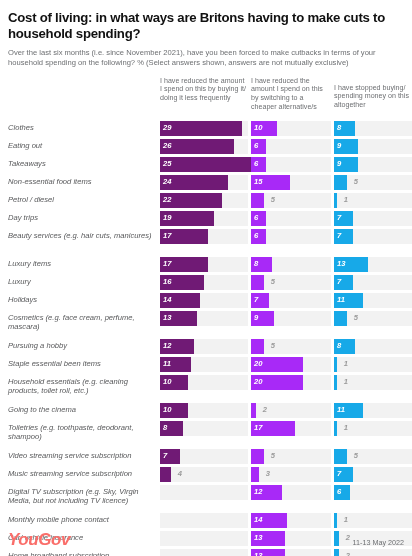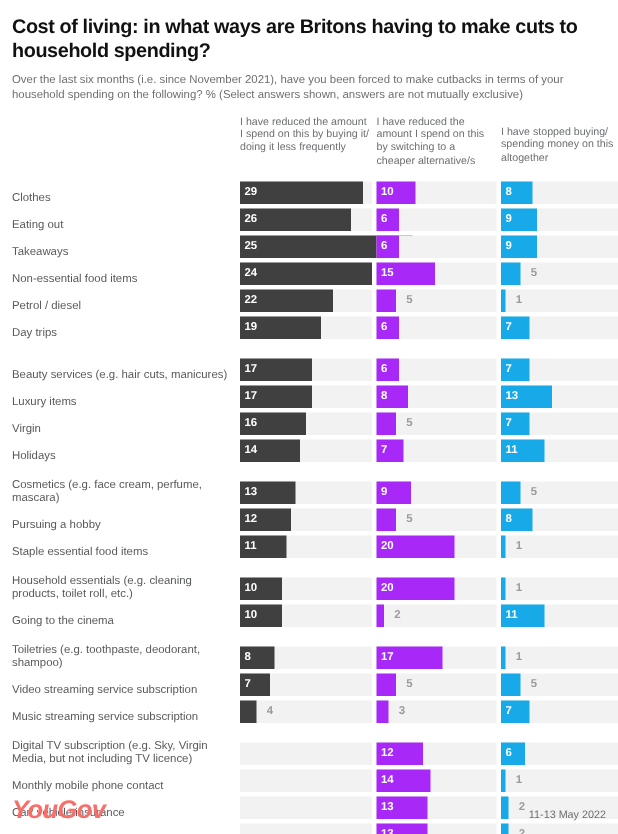--- a/index.html
+++ b/index.html
@@ -28,23 +28,24 @@
     position:absolute;top:2px;
     font-size:7.1px;line-height:8.6px;color:#6d6f72;
   }
   .colhead.c1{left:152px;width:86px;}
   .colhead.c2{left:243px;width:80px;}
   .colhead.c3{left:326px;width:82px;top:9px;}
 
   .rows{position:relative;}
   .row{
     position:relative;
-    display:flex;align-items:flex-end;
+    display:flex;align-items:flex-start;
     margin-bottom:2px;
     min-height:16px;
+    font-style:italic;
   }
   .row.tall{min-height:26px;}
 
   .rowlabel{
     width:150px;flex:0 0 150px;
     font-size:7.6px;line-height:9.6px;
     color:#58595b;
     padding-top:2px;
     box-sizing:border-box;
     padding-right:4px;
@@ -63,21 +64,21 @@
     position:absolute;top:0;height:15px;
   }
   .bar .val{
     position:absolute;left:3px;top:50%;transform:translateY(-50%);
     font-size:7.6px;font-weight:bold;color:#ffffff;white-space:nowrap;
     line-height:1;
   }
   .bar .val.outside{
     left:auto;right:-11px;color:#9b9b9b;
   }
-  .bar.c1{background:#404040;}
+  .bar.c1{background:#701a75;}
   .bar.c2{background:#a829f7;}
   .bar.c3{background:#17a9e8;}
 
   .footer{
     position:absolute;left:8px;right:8px;bottom:6px;height:20px;
   }
   .logo{
     position:absolute;left:0;bottom:0;
     font-size:17px;font-weight:bold;color:#fa6e6a;
     letter-spacing:-0.4px;font-style:italic;
@@ -150,21 +151,21 @@
           <div class="track t3"></div>
           <div class="bar c3" style="left: 176px; width: 24px;">
             <span class="val">9</span>
           </div>
         </div>
       </div>
       <div class="row">
         <div class="rowlabel">Non-essential food items</div>
         <div class="bars">
           <div class="track t1"></div>
-          <div class="bar c1" style="left: 2px; width: 88px;">
+          <div class="bar c1" style="left: 2px; width: 68px;">
             <span class="val">24</span>
           </div>
           <div class="track t2"></div>
           <div class="bar c2" style="left: 93px; width: 39px;">
             <span class="val">15</span>
           </div>
           <div class="track t3"></div>
           <div class="bar c3" style="left: 176px; width: 13px;">
             <span class="val outside">5</span>
           </div>
@@ -232,21 +233,21 @@
           <div class="bar c2" style="left: 93px; width: 21px;">
             <span class="val">8</span>
           </div>
           <div class="track t3"></div>
           <div class="bar c3" style="left: 176px; width: 34px;">
             <span class="val">13</span>
           </div>
         </div>
       </div>
       <div class="row">
-        <div class="rowlabel">Virgin</div>
+        <div class="rowlabel">Luxury</div>
         <div class="bars">
           <div class="track t1"></div>
           <div class="bar c1" style="left: 2px; width: 44px;">
             <span class="val">16</span>
           </div>
           <div class="track t2"></div>
           <div class="bar c2" style="left: 93px; width: 13px;">
             <span class="val outside">5</span>
           </div>
           <div class="track t3"></div>
@@ -300,21 +301,21 @@
           <div class="bar c2" style="left: 93px; width: 13px;">
             <span class="val outside">5</span>
           </div>
           <div class="track t3"></div>
           <div class="bar c3" style="left: 176px; width: 21px;">
             <span class="val">8</span>
           </div>
         </div>
       </div>
       <div class="row">
-        <div class="rowlabel">Staple essential food items</div>
+        <div class="rowlabel">Staple essential been items</div>
         <div class="bars">
           <div class="track t1"></div>
           <div class="bar c1" style="left: 2px; width: 31px;">
             <span class="val">11</span>
           </div>
           <div class="track t2"></div>
           <div class="bar c2" style="left: 93px; width: 52px;">
             <span class="val">20</span>
           </div>
           <div class="track t3"></div>

